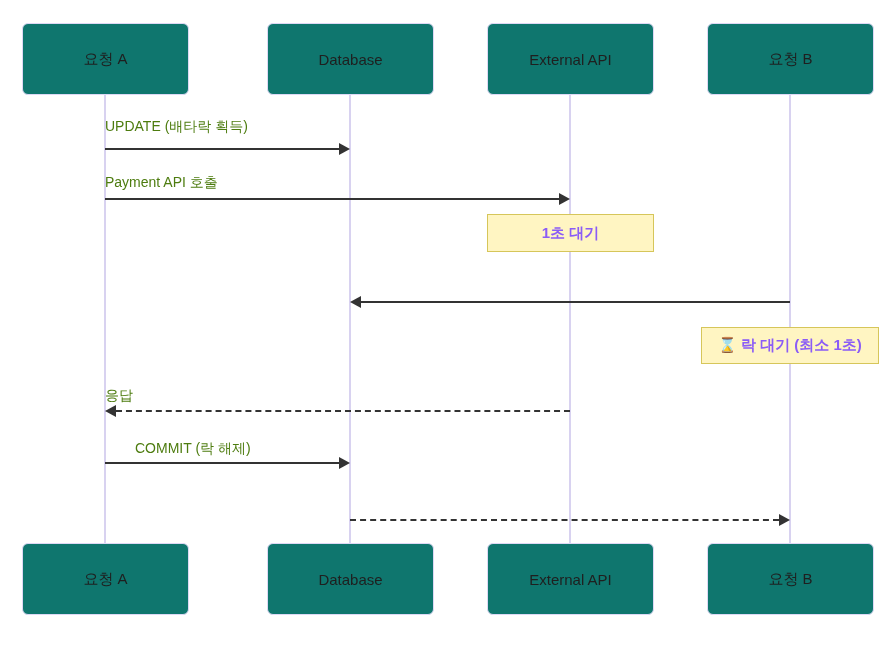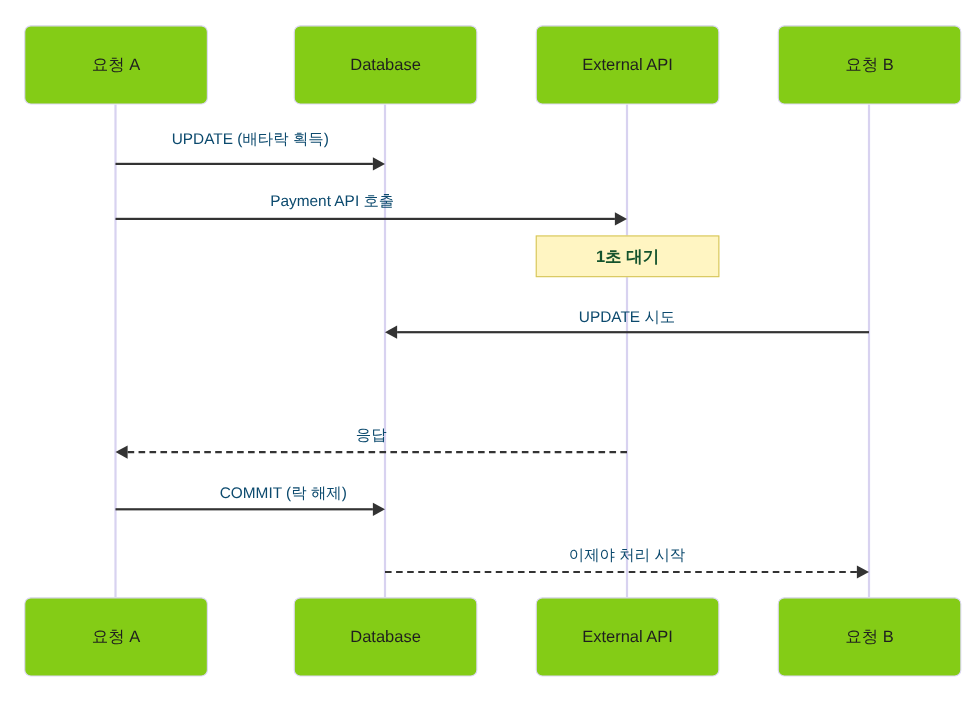--- a/index.html
+++ b/index.html
@@ -18,21 +18,21 @@
     overflow: hidden;
   }
   .lifeline {
     position: absolute;
     width: 2px;
     background: #d8d2f0;
   }
   .actor-box {
     position: absolute;
     box-sizing: border-box;
-    background: #84cc16;
+    background: #0f766e;
     border: 1px solid #ddd8f5;
     border-radius: 6px;
     display: flex;
     align-items: center;
     justify-content: center;
   }
   .actor-label {
     font-size: 15px;
     color: #1f1f1f;
     font-family: "Liberation Sans", "DejaVu Sans", sans-serif;
@@ -43,38 +43,37 @@
     box-sizing: border-box;
     background: #fff5c2;
     border: 1px solid #d6c65a;
     display: flex;
     align-items: center;
     justify-content: center;
   }
   .note-label {
     font-size: 15px;
     font-weight: bold;
-    color: #14532d;
+    color: #8b5cf6;
     white-space: nowrap;
     font-family: "Liberation Sans", "DejaVu Sans", sans-serif;
   }
   .msg-line {
     position: absolute;
     height: 0;
     border-top: 2px solid #333333;
   }
   .msg-line.dashed {
     border-top: 2px dashed #333333;
   }
   .msg-label {
     position: absolute;
     font-size: 14px;
-    color: #0c4a6e;
+    color: #4d7c0f;
     white-space: nowrap;
-    text-align: center;
     font-family: "Liberation Sans", "DejaVu Sans", sans-serif;
   }
   .arrow-head {
     position: absolute;
     width: 0;
     height: 0;
   }
   .arrow-head.right {
     border-top: 6px solid transparent;
     border-bottom: 6px solid transparent;
@@ -127,30 +126,31 @@
   <div class="arrow-head right" style="left:339px; top:143px;"></div>
 
   <div class="msg-label" style="left:105px; top:174px; width:394px;">Payment API 호출</div>
   <div class="msg-line" style="left:105px; top:198px; width:454px;"></div>
   <div class="arrow-head right" style="left:559px; top:193px;"></div>
 
   <div class="note-box" style="left:487px; top:214px; width:167px; height:38px;">
     <span class="note-label">1초 대기</span>
   </div>
 
-  <div class="msg-label" style="left:350px; top:280px; width:440px;">UPDATE 시도</div>
   <div class="msg-line" style="left:361px; top:301px; width:429px;"></div>
   <div class="arrow-head left" style="left:350px; top:296px;"></div>
 
+  <div class="note-box" style="left:701px; top:327px; width:178px; height:37px;">
+    <span class="note-label">⌛ 락 대기 (최소 1초)</span>
+  </div>
 
   <div class="msg-label" style="left:105px; top:387px; width:465px;">응답</div>
   <div class="msg-line dashed" style="left:116px; top:410px; width:454px;"></div>
   <div class="arrow-head left" style="left:105px; top:405px;"></div>
 
   <div class="msg-label" style="left:105px; top:440px; width:245px;margin-left:30px;">COMMIT (락 해제)</div>
   <div class="msg-line" style="left:105px; top:462px; width:234px;"></div>
   <div class="arrow-head right" style="left:339px; top:457px;"></div>
 
-  <div class="msg-label" style="left:350px; top:496px; width:440px;">이제야 처리 시작</div>
   <div class="msg-line dashed" style="left:350px; top:519px; width:429px;"></div>
   <div class="arrow-head right" style="left:779px; top:514px;"></div>
 
 </div>
 
 </body></html>

